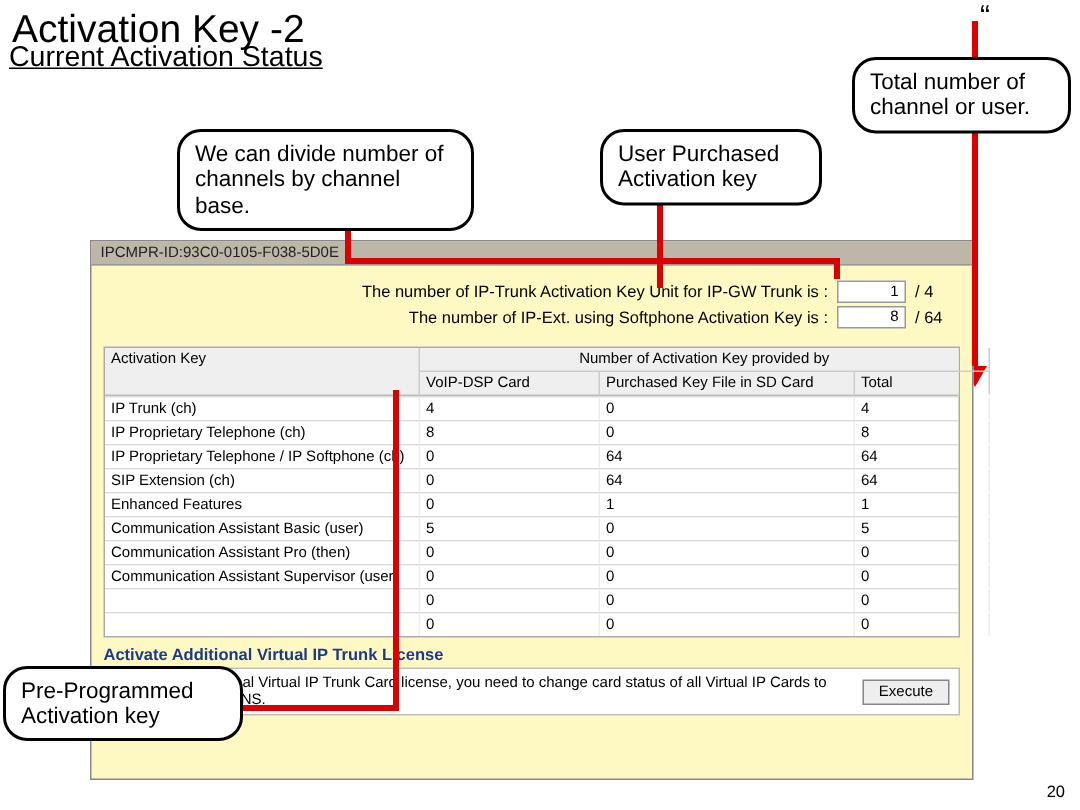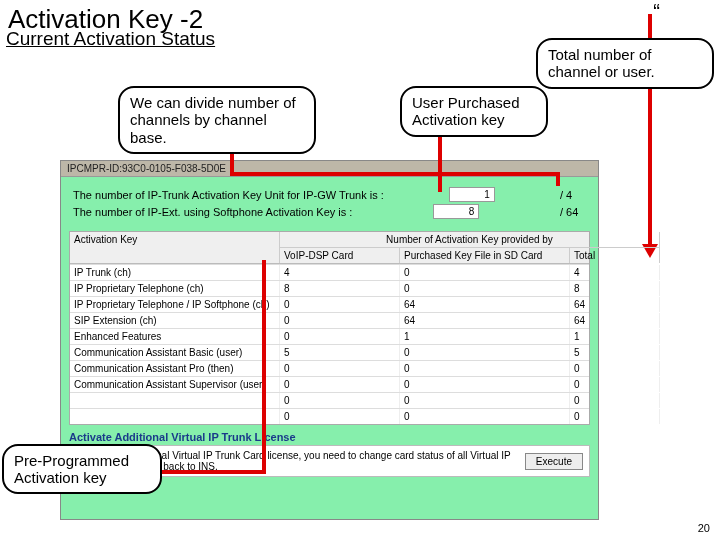--- a/index.html
+++ b/index.html
@@ -34,21 +34,21 @@
   .callout {
     position: absolute;
     background: #fff;
     border: 2.5px solid #000;
     border-radius: 16px;
     padding: 6px 10px;
     font-size: 15px;
     line-height: 1.15;
     z-index: 20;
   }
-  .c-total { top: 38px; right: 6px; width: 178px; }
+  .c-total { top: 38px; right: 6px; width: 146px; }
   .c-divide { top: 86px; left: 118px; width: 198px; }
   .c-userkey { top: 86px; left: 400px; width: 148px; }
   .c-prepro { bottom: 46px; left: 2px; width: 160px; }
 
   .arrow {
     position: absolute;
     z-index: 15;
   }
   .arrow-line-v { width: 4px; background: #d00; }
   .arrow-line-h { height: 4px; background: #d00; }
@@ -65,40 +65,40 @@
     border-bottom: 8px solid transparent;
     border-left: 14px solid #d00;
     position: absolute;
   }
 
   
   .app {
     position: absolute;
     top: 160px;
     left: 60px;
-    width: 539px;
+    width: 589px;
     height: 360px;
-    background: #86efac;
+    background: #fef9c3;
     border: 1px solid #888;
     font-size: 10px;
   }
   .app-titlebar {
     background: #bdb7a8;
     color: #222;
     padding: 2px 6px;
     font-size: 10px;
     border-bottom: 1px solid #999;
   }
   .summary {
     padding: 8px 12px 6px 12px;
   }
   .summary-row {
     display: flex;
     align-items: center;
-    justify-content: space-between;
+    justify-content: flex-end;
     gap: 6px;
     margin: 2px 0;
     font-size: 11px;
   }
   .summary-row .lbl { flex: 0 0 auto; text-align: right; }
   .summary-row .valbox {
     width: 46px;
     background: #fff;
     border: 1px solid #999;
     padding: 1px 4px;

